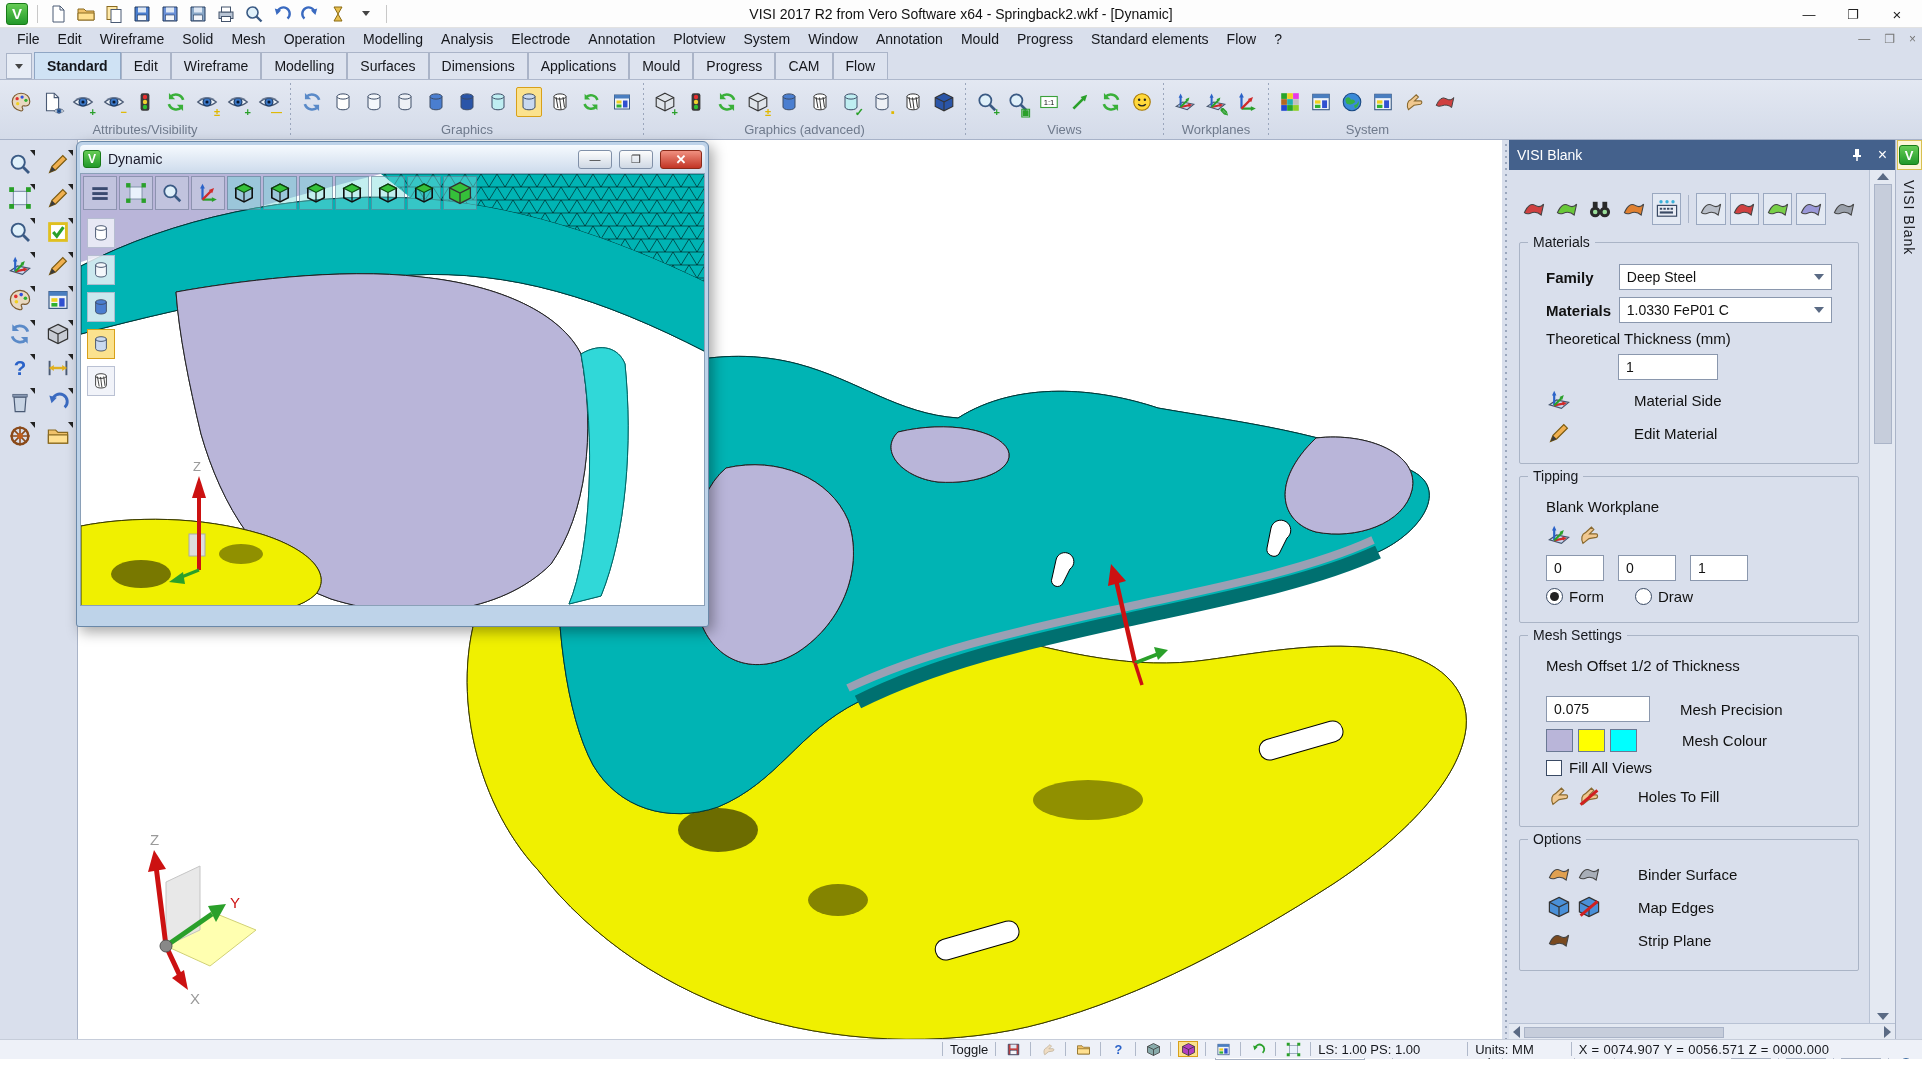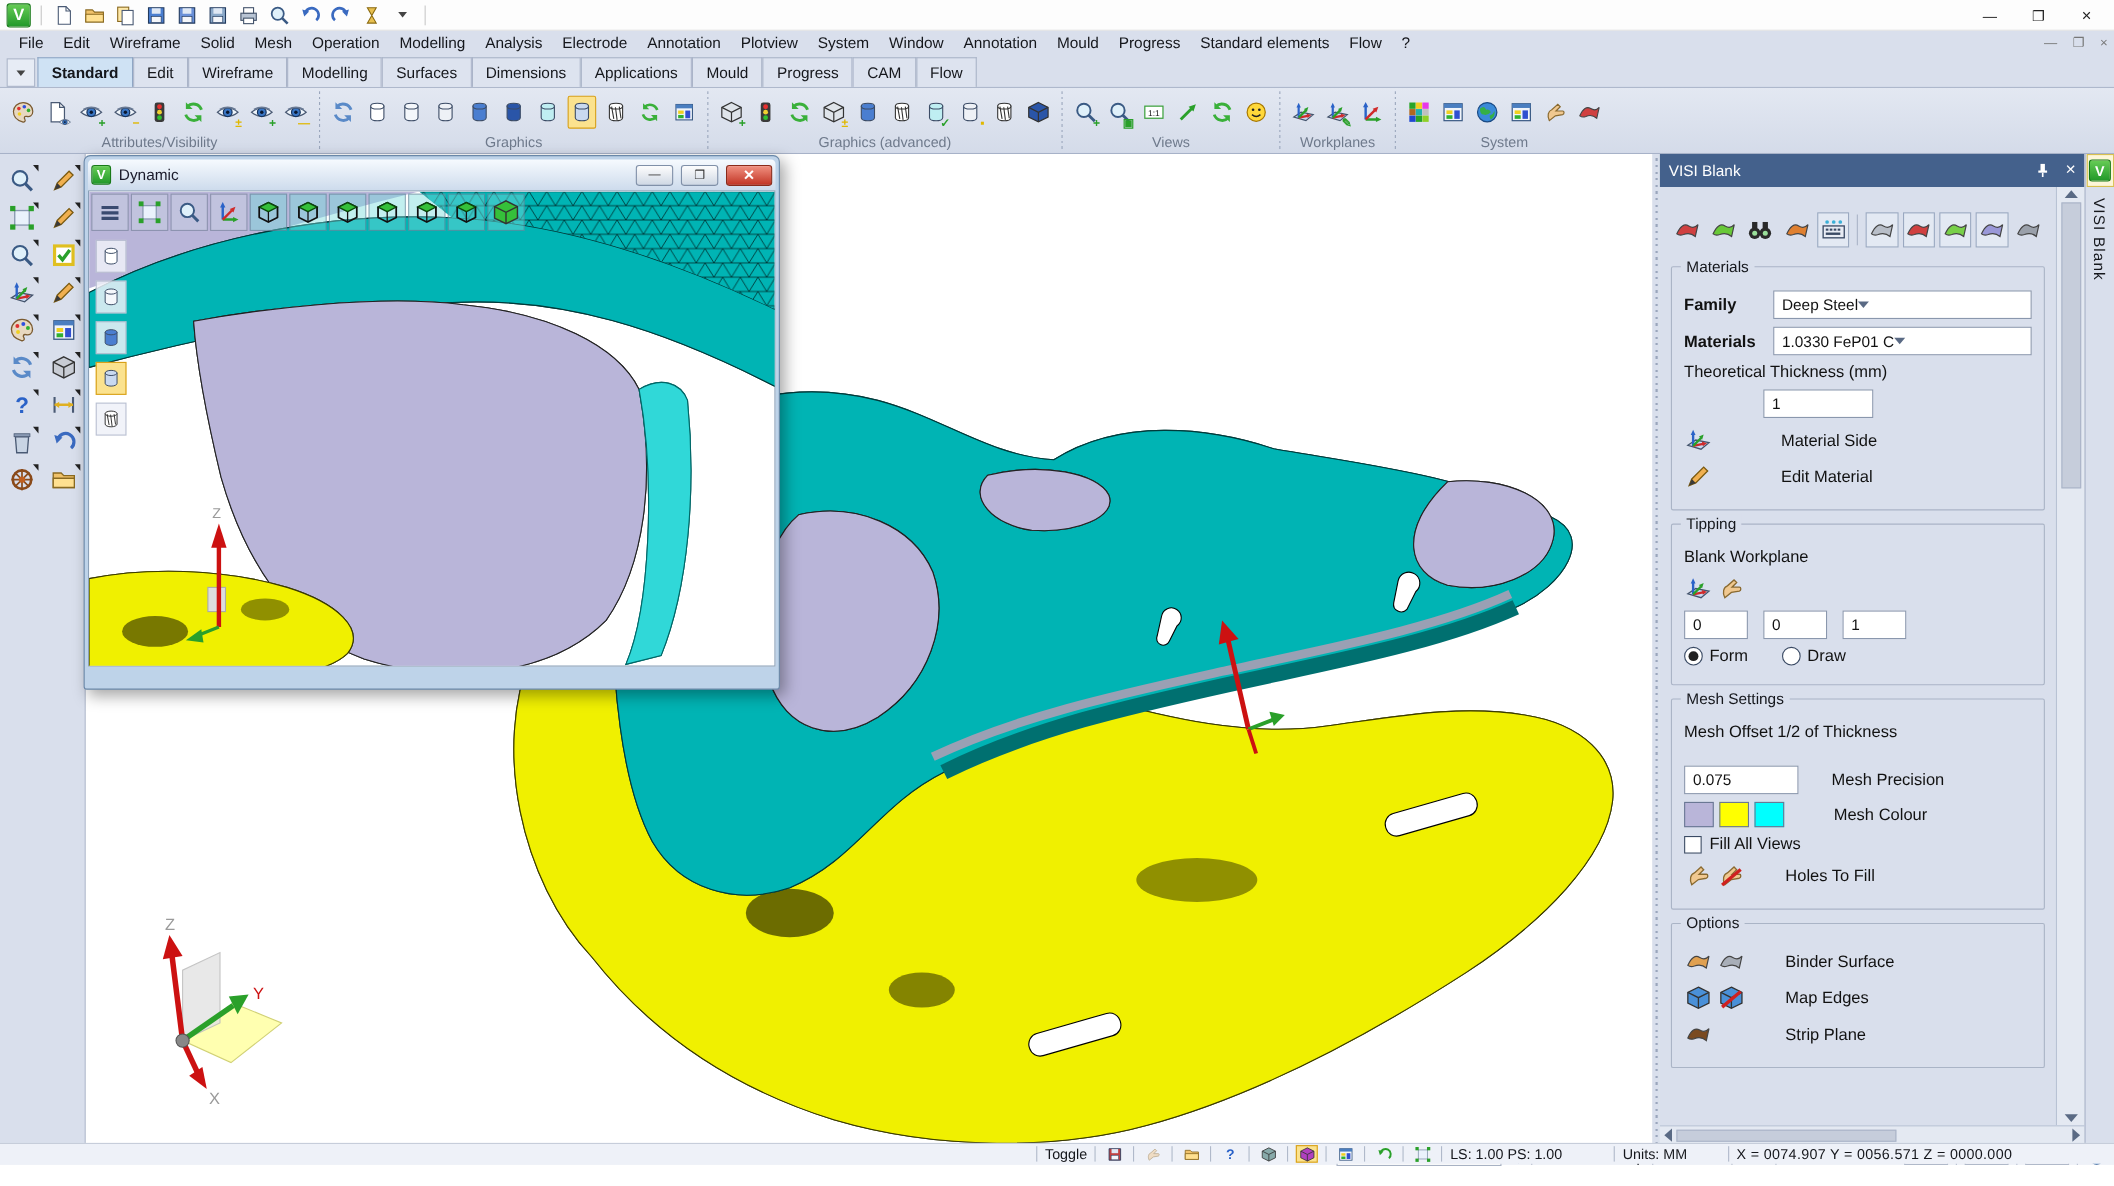--- a/index.html
+++ b/index.html
@@ -63,25 +63,25 @@
   #hthumb{width:200px;height:11px;background:#c6cddb;border:1px solid #aab4c8;}
   #hscroll .fill{flex:1;}
 
   #panel-toolbar{display:flex;align-items:center;gap:4px;height:42px;}
   .pbtn{width:30px;height:32px;display:flex;align-items:center;justify-content:center;border:1px solid transparent;}
   .pbtn.boxed{border-color:#9aa8c0;background:#e3e9f3;}
   .psep{width:1px;height:28px;background:#aab4c8;margin:0 3px;}
 
   .grp{position:relative;border:1px solid #aab4c6;border-radius:2px;margin:12px 0 6px 0;padding:14px 10px 10px 10px;}
   .glab{position:absolute;top:-9px;left:8px;background:#d9dfec;padding:0 5px;font-size:14px;color:#15171c;}
-  .frow{display:flex;align-items:center;margin:7px 1px;}
+  .frow{display:flex;align-items:center;margin:7px 16px;}
   .flabel{font-size:15px;}
   .bold{font-weight:bold;}
   .fld{background:#fff;border:1px solid #8a97ad;height:26px;display:flex;align-items:center;padding:0 7px;font-size:14px;color:#111;}
-  .dd{}
+  .dd{justify-content:space-between;}
   .chev{width:0;height:0;border-left:5px solid transparent;border-right:5px solid transparent;border-top:6px solid #5a6a84;}
   .icon24{width:26px;height:26px;display:flex;align-items:center;justify-content:center;position:relative;}
   .slash::before{content:"";position:absolute;left:2px;right:2px;top:50%;height:3px;background:#d02020;transform:rotate(-40deg);}
   .radio{width:17px;height:17px;border:1px solid #3a4a64;border-radius:50%;background:#fff;display:inline-flex;align-items:center;justify-content:center;margin-right:6px;}
   .radio.sel::after{content:"";width:9px;height:9px;border-radius:50%;background:#222;}
   .chkbox{width:16px;height:16px;border:1px solid #3a4a64;background:#fff;display:inline-block;margin-right:7px;}
   .swatch{width:27px;height:23px;border:1px solid #6a7894;margin-right:5px;}
 
   #side-strip{position:absolute;left:1895px;top:0;width:27px;height:900px;background:#d9dfec;border-left:1px solid #aab4c8;display:flex;flex-direction:column;align-items:center;}
   #side-strip .vbox{width:25px;height:30px;background:#fdf6d8;border:1px solid #d8c050;display:flex;align-items:center;justify-content:center;}
@@ -382,20 +382,21 @@
     <div class="qbtn">
         <svg class="ic" width="20" height="20">
           <use href="#s-hour"></use>
         </svg>
       </div>
     <div class="qbtn">
         <span class="caret-down"></span>
       </div>
     <span class="qsep"></span>
   </div>
+  <div id="title-text">VISI 2017 R2 from Vero Software x64 - Springback2.wkf - [Dynamic]</div>
   <div class="winctl">
     <span>—</span>
     <span>❐</span>
     <span style="font-size:15px;">×</span>
   </div>
 </div>
 
 <div id="menubar">
   <span class="mi">File</span>
   <span class="mi">Edit</span>

